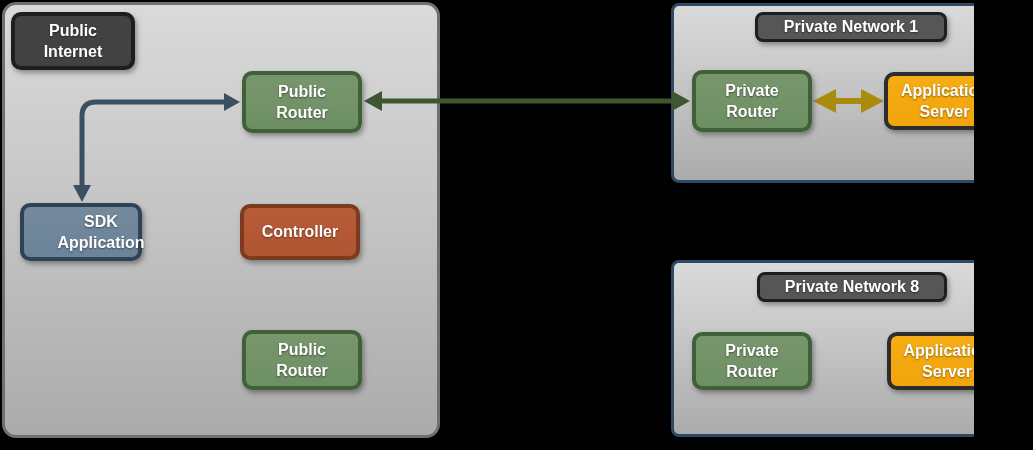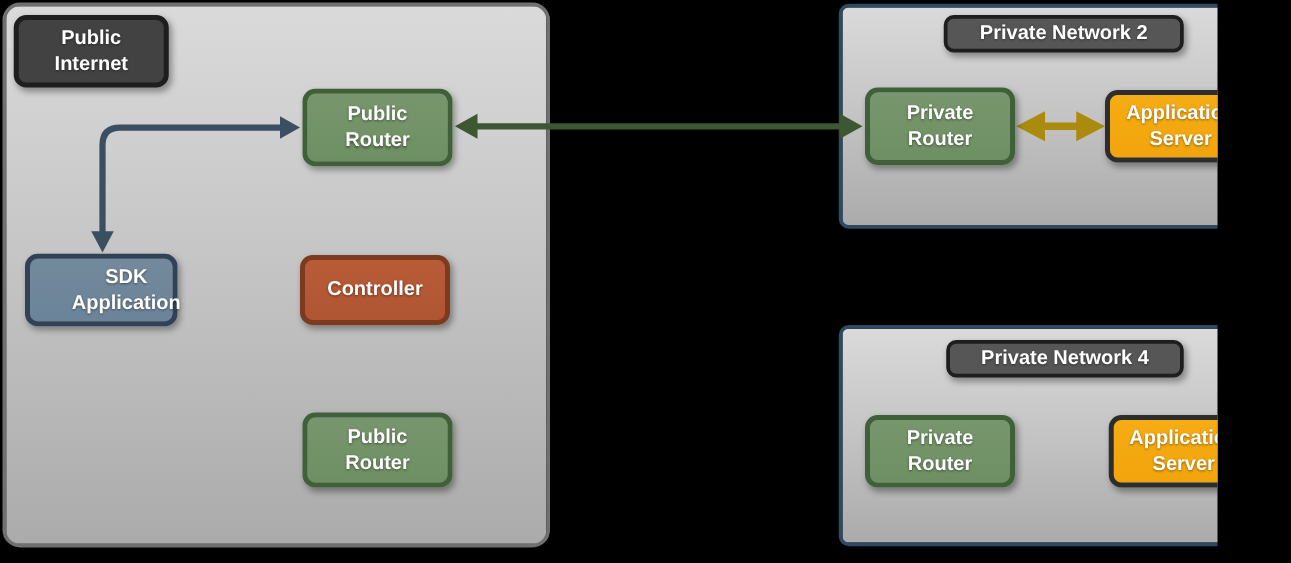--- a/index.html
+++ b/index.html
@@ -142,29 +142,29 @@
 Router</div>
 
   <div class="node blue sdk-application">SDK
 Application</div>
 
   <div class="node rust controller">Controller</div>
 
   <div class="node green public-router-bottom">Public
 Router</div>
 
-  <div class="badge slim pn1-badge">Private Network 2</div>
+  <div class="badge slim pn1-badge">Private Network 1</div>
 
   <div class="node green pn1-private-router">Private
 Router</div>
 
   <div class="node orange pn1-app-server">Application
 Server</div>
 
-  <div class="badge slim pn2-badge">Private Network 4</div>
+  <div class="badge slim pn2-badge">Private Network 8</div>
 
   <div class="node green pn2-private-router">Private
 Router</div>
 
   <div class="node orange pn2-app-server">Application
 Server</div>
 
 </div>
 
 </body></html>

